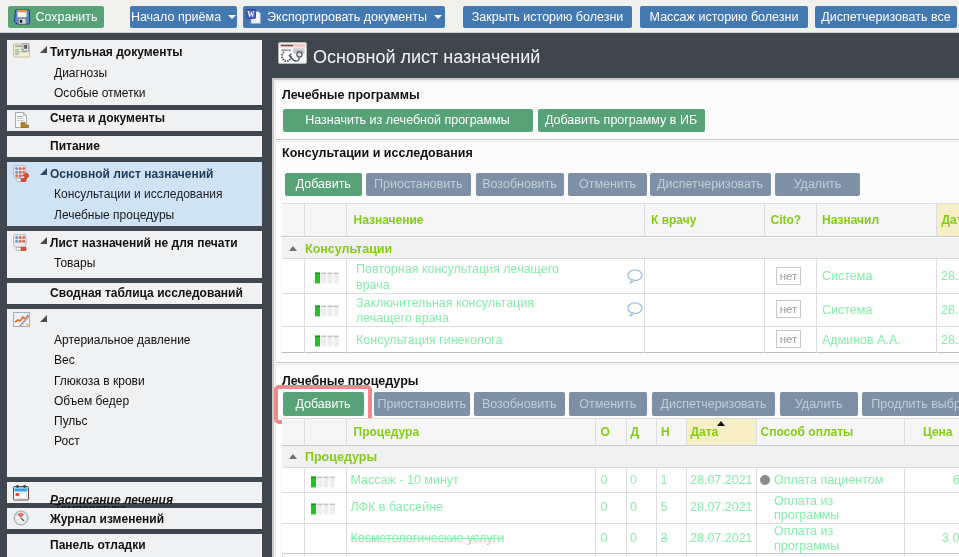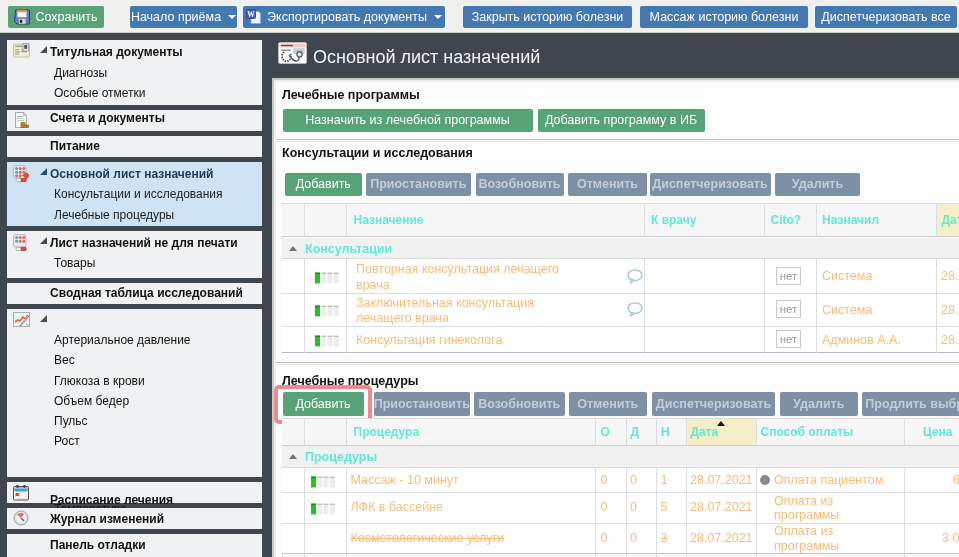--- a/index.html
+++ b/index.html
@@ -25,26 +25,26 @@
 
   
   .mh-title { color:#f2f3f5; font-size:18px; white-space:nowrap; }
 
   
   .panel { left:271.5px; top:78px; width:687.5px; height:479px; background:#fcfcfc; border-left:2px solid #c9c9c9; border-top:2px solid #c9c9c9; box-shadow: inset 2px 2px 0 #efefef; }
   .slabel { position:absolute; font-size:12.5px; font-weight:bold; color:#111; white-space:nowrap; }
   .gbtn { position:absolute; height:23px; background:#57a277; color:#fff; font-size:12.5px; border-radius:2px;
           display:flex; align-items:center; justify-content:center; white-space:nowrap; overflow:hidden; }
   .dbtn { position:absolute; height:23px; background:#7e90a5; color:#c2cdd9; font-size:12.5px; border-radius:2px;
-          display:flex; align-items:center; justify-content:center; white-space:nowrap; overflow:hidden;font-weight:bold; }
+          display:flex; align-items:center; justify-content:center; white-space:nowrap; overflow:hidden; }
   .sepline { position:absolute; left:276px; width:683px; height:3px; border-top:1px solid #c6c6c6; border-bottom:1px solid #ebebeb; background:#fff; }
 
   
-  .cell { position:absolute; font-size:12.5px; color:#fdba74; white-space:nowrap; }
-  .hcell { position:absolute; font-size:12px; font-weight:bold; color:#5eead4; white-space:nowrap; }
+  .cell { position:absolute; font-size:12.5px; color:#86efac; white-space:nowrap; }
+  .hcell { position:absolute; font-size:12px; font-weight:bold; color:#84cc16; white-space:nowrap; }
   .vline { position:absolute; width:1px; background:#dadde2; }
   .hline { position:absolute; height:1px; background:#dadde2; }
   .grow { position:absolute; background:#f1f1f1; }
   .gtri { position:absolute; width:0; height:0; border-left:4px solid transparent; border-right:4px solid transparent; border-bottom:5px solid #707070; }
   .nyet { position:absolute; width:25px; height:18px; border:1px solid #c9c9c9; background:#fdfdfd; color:#9b9b9b;
           font-size:11.5px; display:flex; align-items:center; justify-content:center; }
   .statbar { position:absolute; width:24px; height:12px; }
 </style>
 </head>
 <body>
@@ -187,21 +187,21 @@
   <svg class="sideicon" style="top:2px; left:6px;" width="16" height="17" viewBox="0 0 16 17">
     <rect x="0.5" y="2.5" width="15" height="13.5" rx="1" fill="#fdfdfd" stroke="#6e4438" stroke-width="1"></rect>
     <rect x="1.5" y="3.5" width="13" height="4" fill="#3da0dc"></rect>
     <rect x="1.5" y="3.5" width="13" height="1.6" fill="#7cc6ec"></rect>
     <circle cx="4.5" cy="2.5" r="1.4" fill="#444"></circle>
       <circle cx="11.5" cy="2.5" r="1.4" fill="#444"></circle>
     <rect x="2.5" y="9" width="3.4" height="3" fill="#e04838"></rect>
     <rect x="6.4" y="9" width="7" height="5.5" fill="none" stroke="#c9d4d9" stroke-width="0.8"></rect>
     <rect x="2.5" y="12.6" width="3.4" height="1.9" fill="#e8eef1"></rect>
   </svg>
-  <div class="srow" style="top:0; height:35px; left:43px;">
+  <div class="srow" style="top:0; height:35px; left:43px;font-style:italic;">
       <b>Расписание лечения</b>
     </div>
 </div>
 
 <div class="sec" style="top:508px; height:21px;">
   <svg class="sideicon" style="top:2px; left:6px;" width="16" height="16" viewBox="0 0 16 16">
     <circle cx="8" cy="8" r="7" fill="#dfe3e6" stroke="#9aa4ab" stroke-width="1"></circle>
     <circle cx="8" cy="8" r="5" fill="#eef1f3"></circle>
     <path d="M8,8 L4,4.5 A5,5 0 0 1 11,4.2 z" fill="#e87060"></path>
     <path d="M8,8 l3,3" stroke="#667" stroke-width="1.4"></path>

